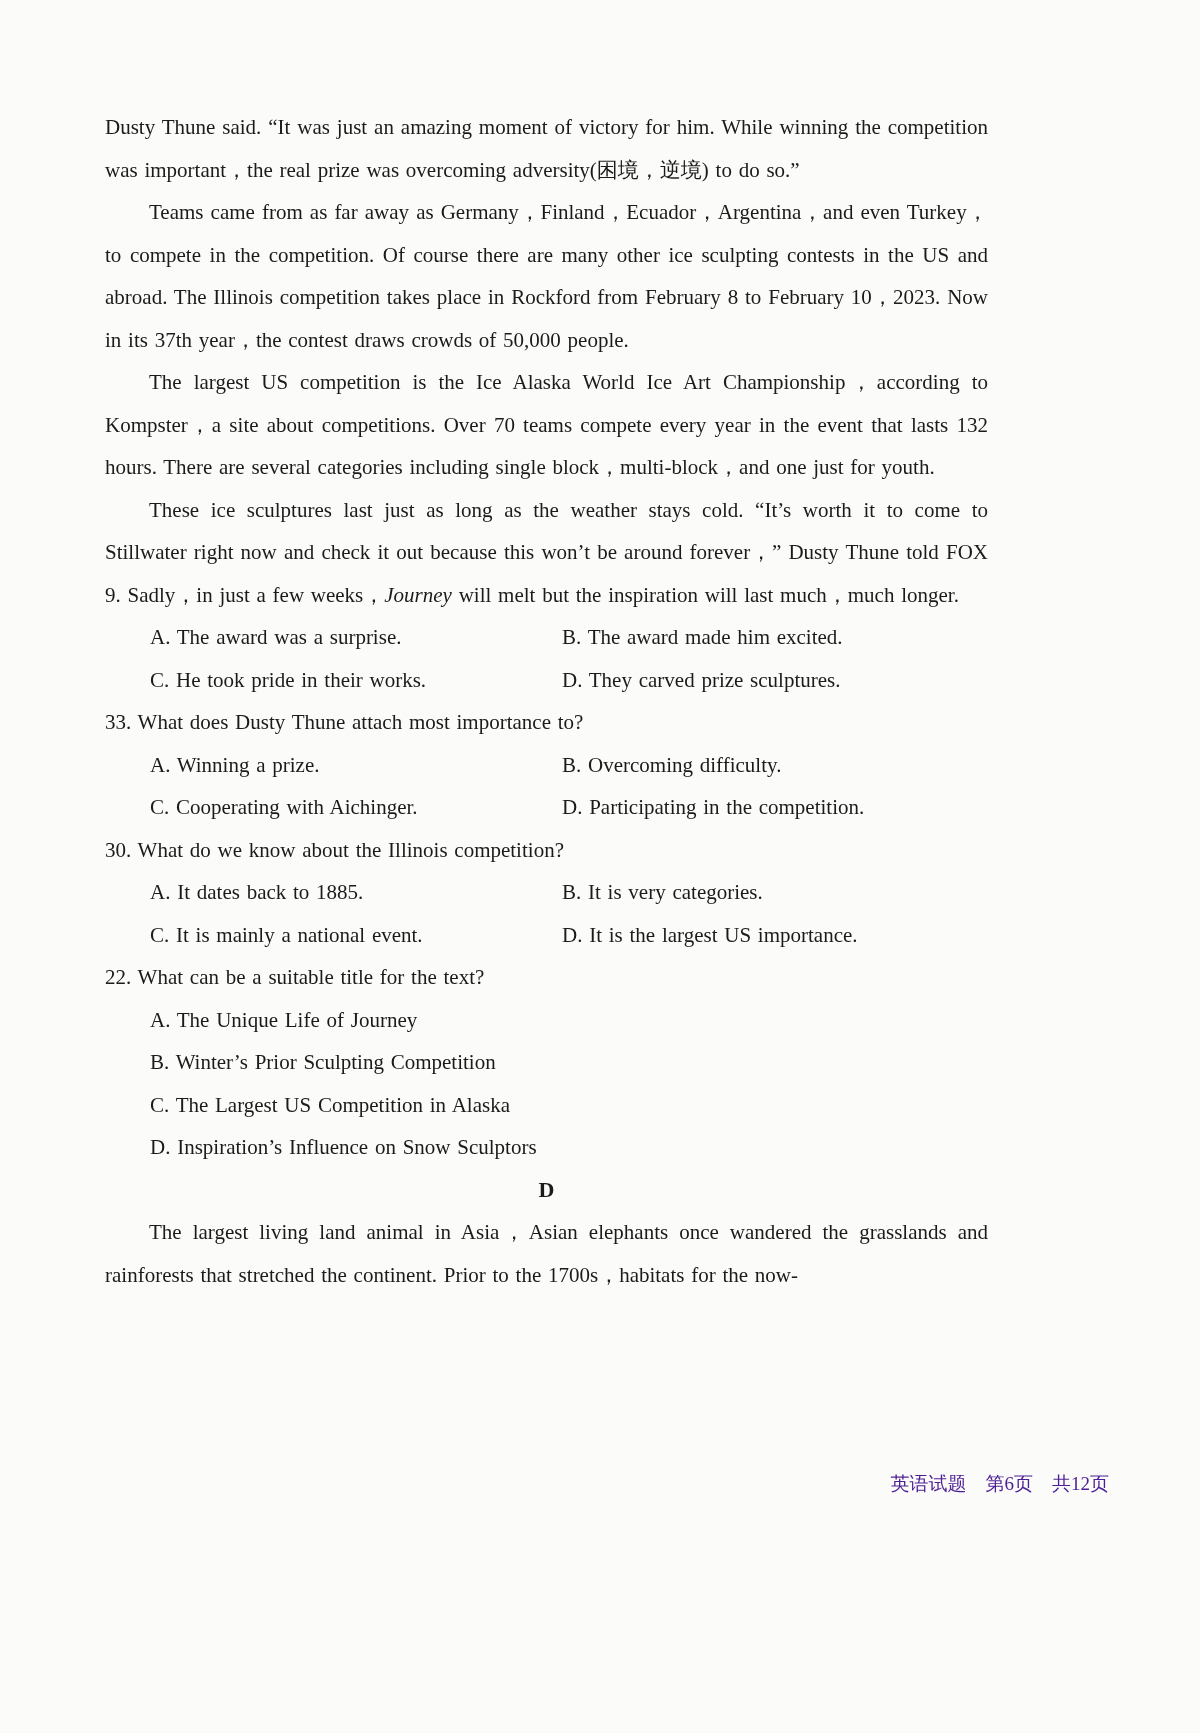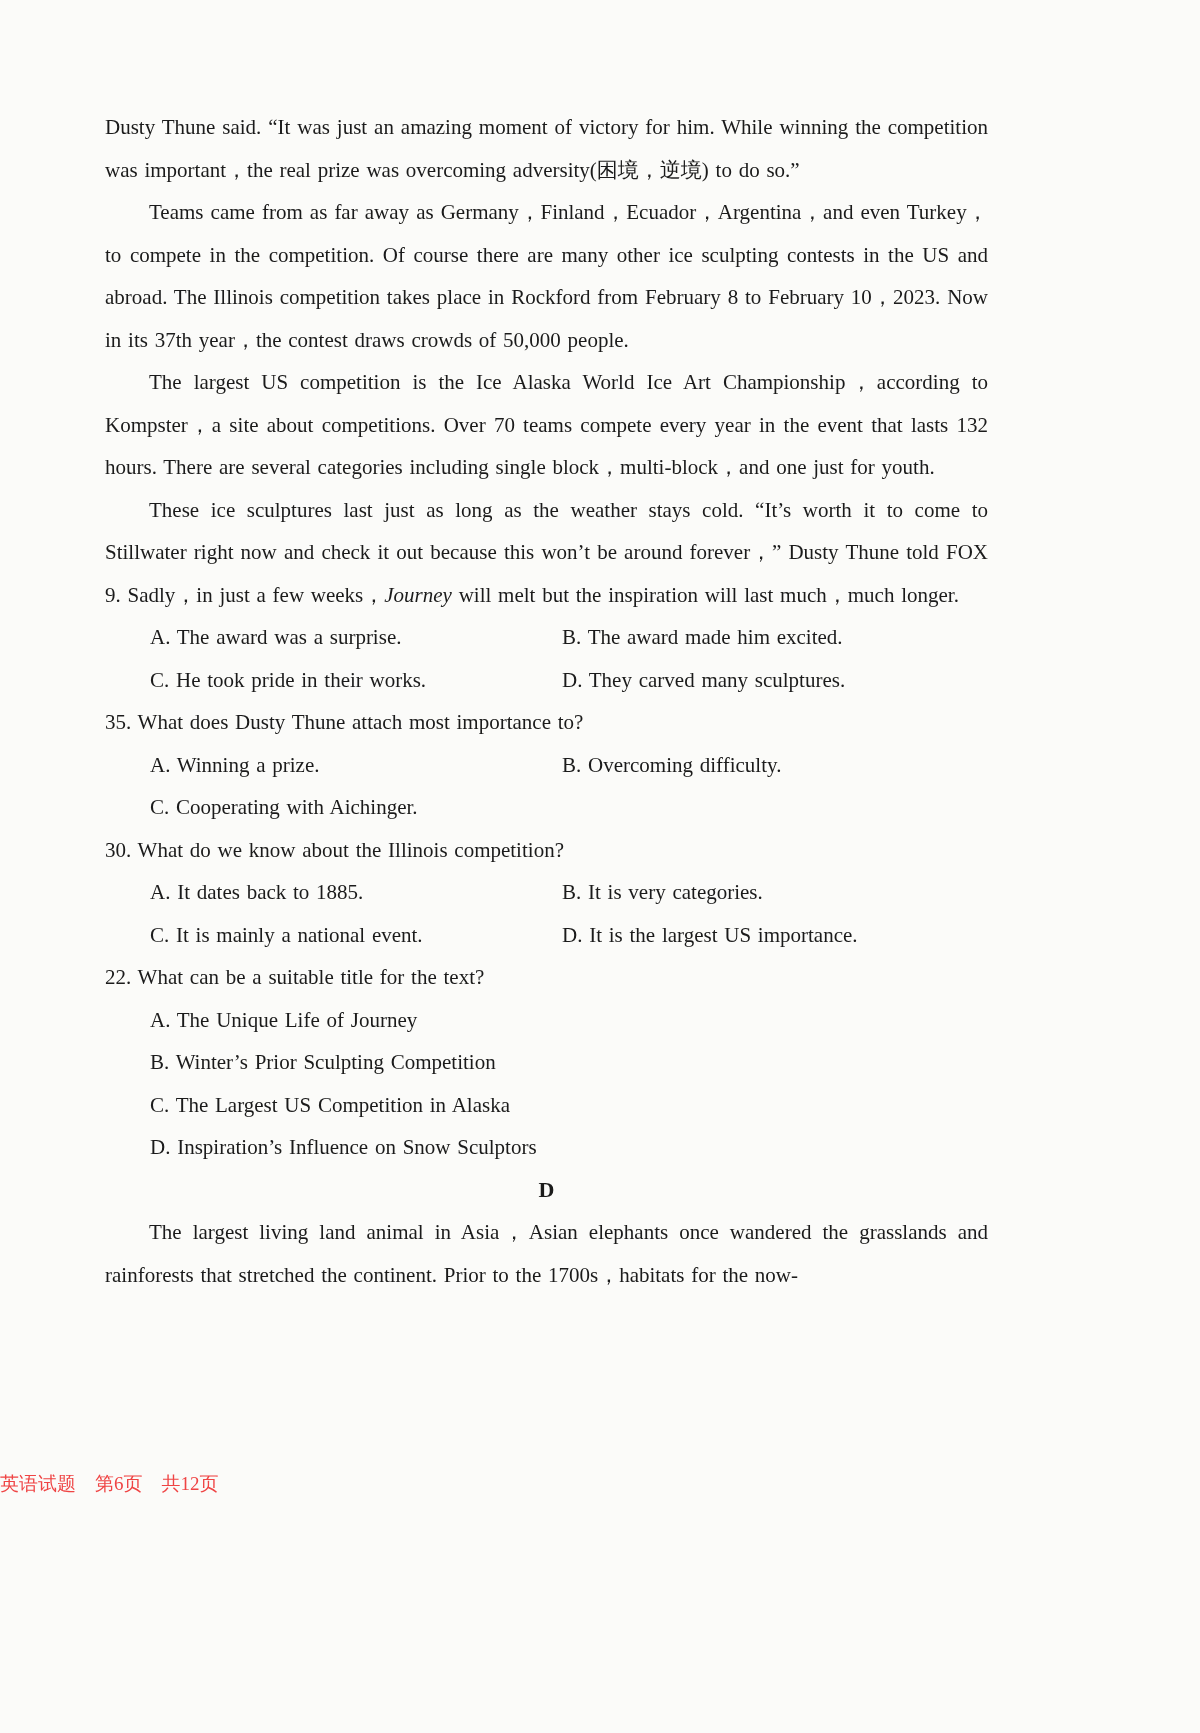--- a/index.html
+++ b/index.html
@@ -48,51 +48,52 @@
     font-size: 22px;
     font-weight: bold;
     line-height: 42.5px;
     text-align: center;
   }
   .footer {
     position: absolute;
     left: 0;
     top: 1468px;
     width: 1109px;
-    text-align: left;
+    text-align: right;
     font-size: 19px;
     line-height: 32px;
-    color: #ef4444;
+    color: #4c1d95;
   }
 </style>
 </head>
 <body>
 
 <div class="page">
   <div id="paragraphs-top">
       <p class="para"><span>Dusty Thune said. “It was just an amazing moment of victory for him. While winning the competition was important，the real prize was overcoming adversity(困境，逆境) to do so.”</span></p>
       <p class="para indent"><span>Teams came from as far away as Germany，Finland，Ecuador，Argentina，and even Turkey，to compete in the competition. Of course there are many other ice sculpting contests in the US and abroad. The Illinois competition takes place in Rockford from February 8 to February 10，2023. Now in its 37th year，the contest draws crowds of 50,000 people.</span></p>
       <p class="para indent"><span>The largest US competition is the Ice Alaska World Ice Art Championship，according to Kompster，a site about competitions. Over 70 teams compete every year in the event that lasts 132 hours. There are several categories including single block，multi-block，and one just for youth.</span></p>
       <p class="para indent"><span>These ice sculptures last just as long as the weather stays cold. “It’s worth it to come to Stillwater right now and check it out because this won’t be around forever，” Dusty Thune told FOX 9. Sadly，in just a few weeks，</span><span class="italic">Journey</span><span> will melt but the inspiration will last much，much longer.</span></p>
     </div>
   <div id="questions">
       <div class="question">
         <div class="options grid">
           <p class="option">A. The award was a surprise.</p>
           <p class="option">B. The award made him excited.</p>
           <p class="option">C. He took pride in their works.</p>
-          <p class="option">D. They carved many sculptures.</p>
+          <p class="option">D. They carved prize sculptures.</p>
         </div>
       </div>
       <div class="question">
-        <p class="q-stem">35. What does Dusty Thune attach most importance to?</p>
+        <p class="q-stem">33. What does Dusty Thune attach most importance to?</p>
         <div class="options grid">
           <p class="option">A. Winning a prize.</p>
           <p class="option">B. Overcoming difficulty.</p>
           <p class="option">C. Cooperating with Aichinger.</p>
+          <p class="option">D. Participating in the competition.</p>
         </div>
       </div>
       <div class="question">
         <p class="q-stem">30. What do we know about the Illinois competition?</p>
         <div class="options grid">
           <p class="option">A. It dates back to 1885.</p>
           <p class="option">B. It is very categories.</p>
           <p class="option">C. It is mainly a national event.</p>
           <p class="option">D. It is the largest US importance.</p>
         </div>

